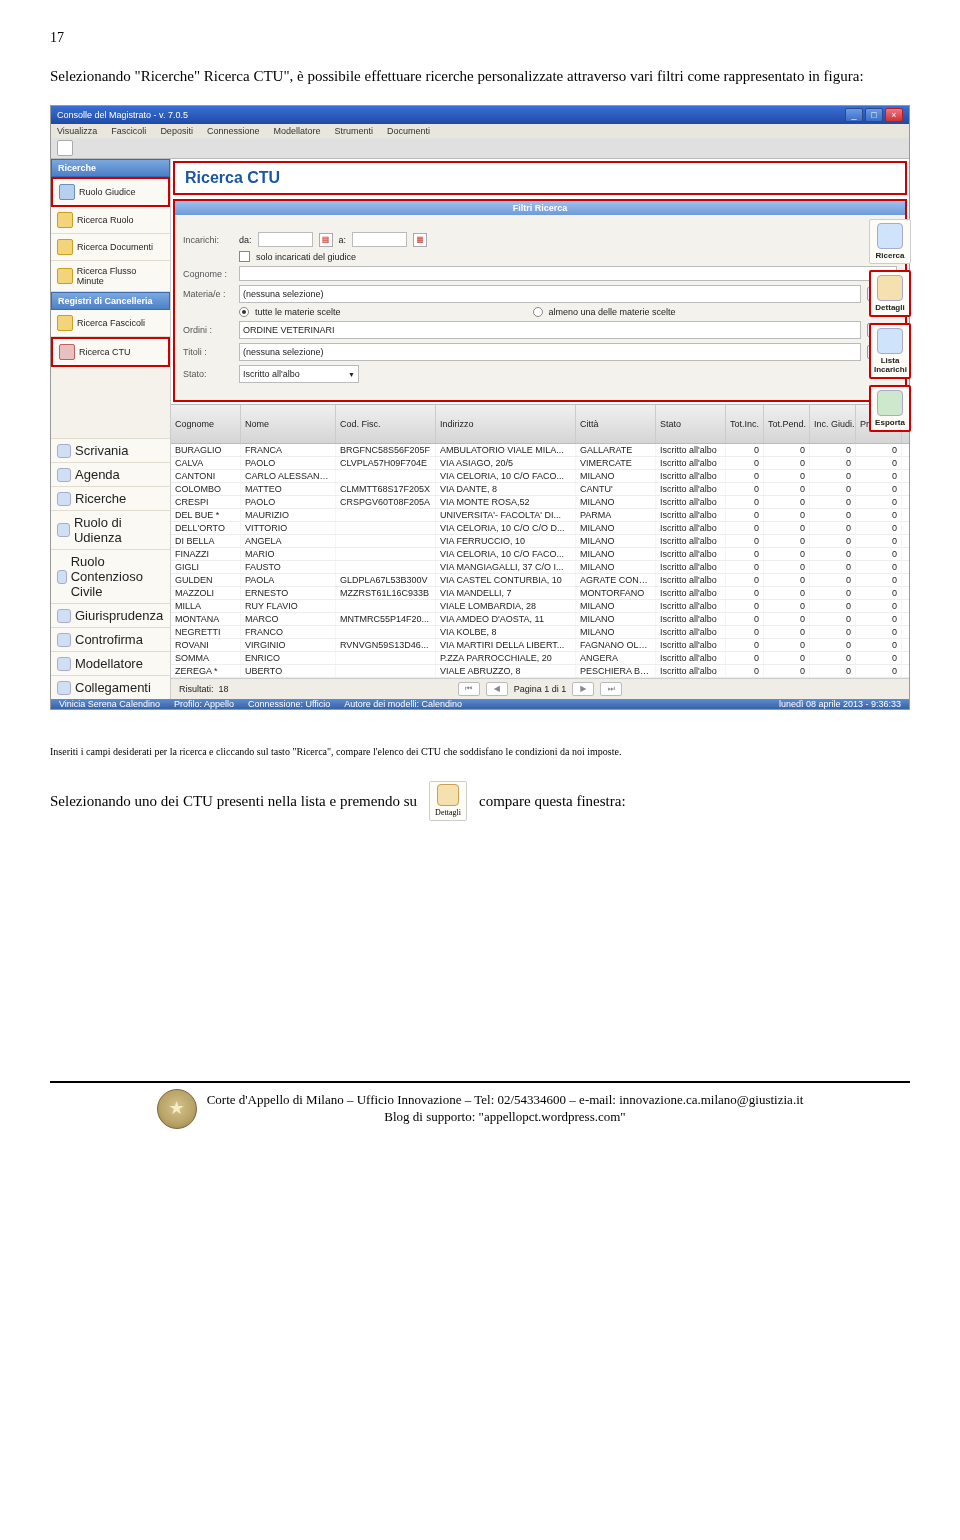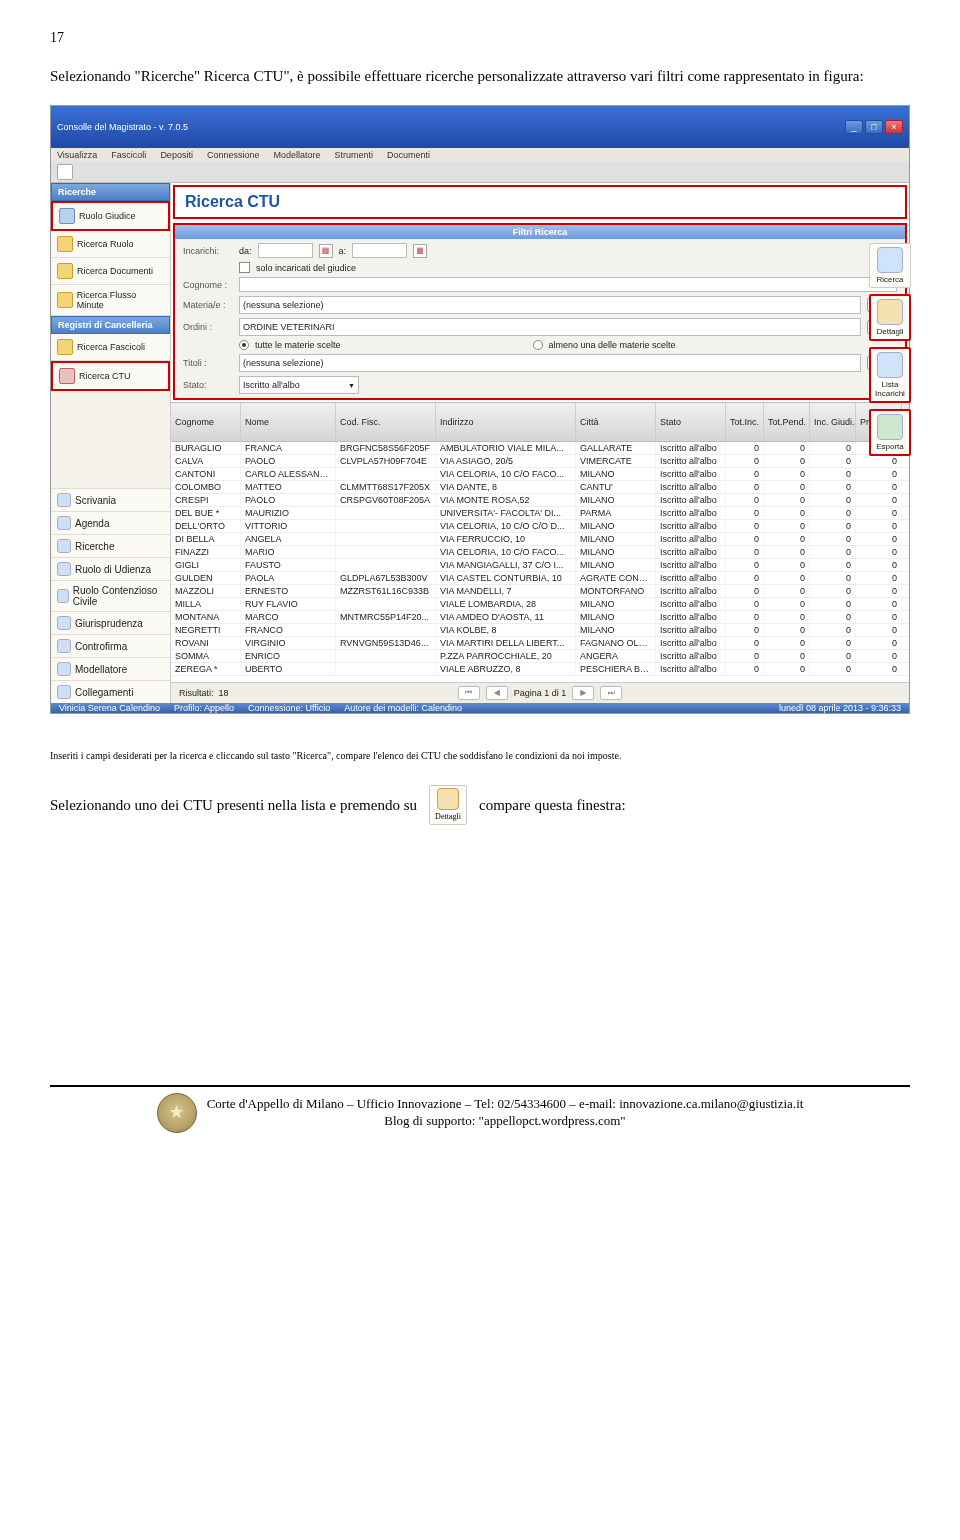--- a/index.html
+++ b/index.html
@@ -1,68 +1,68 @@
 <!DOCTYPE html>
 <html><head>
 <meta charset="utf-8">
 <style>
   * { box-sizing: border-box; margin: 0; padding: 0; }
   body { font-family: "Times New Roman", serif; font-size: 15px; color: #000; background: #fff; width: 960px; margin: 0 auto; padding: 30px 50px 20px 50px; }
   .page-num { font-size: 14px; margin-bottom: 20px; }
   .intro { font-size: 15px; line-height: 1.4; margin-bottom: 18px; }
   .screenshot { width: 100%; background: #ebe9e1; border: 1px solid #999; font-family: Tahoma, Arial, sans-serif; font-size: 9px; color: #222; margin-bottom: 35px; }
-  .titlebar { background: linear-gradient(#3b6fd4, #1e4aa6); color: #fff; padding: 14px 6px; display: flex; align-items: center; justify-content: space-between; }
+  .titlebar { background: linear-gradient(#3b6fd4, #1e4aa6); color: #fff; padding: 2px 6px; display: flex; align-items: center; justify-content: space-between; }
   .titlebar .w-icons { display: flex; gap: 2px; }
   .titlebar .w-icons span { width: 18px; height: 14px; background: linear-gradient(#6a9be8,#3d6dc0); border: 1px solid #2a4a8a; border-radius: 2px; text-align: center; line-height: 12px; font-size: 9px; }
   .titlebar .w-icons .close { background: linear-gradient(#e78,#c33); border-color: #a22; }
   .menubar { background: #e8e6dd; padding: 2px 6px; display: flex; gap: 14px; }
   .menubar span { color: #333; }
   .toolbar { background: #e0e0e0; padding: 2px 6px; display: flex; gap: 6px; border-bottom: 1px solid #bbb; }
   .toolbar .ico { width: 16px; height: 16px; background: #fff; border: 1px solid #aaa; border-radius: 2px; }
   .app-body { display: flex; background: #e8e6dd; min-height: 520px; }
   .sidebar { width: 120px; background: #f4f2ea; border-right: 1px solid #ccc; display: flex; flex-direction: column; }
   .side-sec-hdr { background: linear-gradient(#7ba8e0,#4d80c8); color: #fff; font-weight: bold; padding: 3px 6px; font-size: 9px; border: 1px solid #3a6ab0; }
   .side-item { display: flex; align-items: center; gap: 4px; padding: 5px 6px; border-bottom: 1px solid #e0ddd0; background: #faf9f3; font-size: 9px; }
   .side-item.selected { border: 2px solid #c00; }
   .side-item .si-ico { width: 16px; height: 16px; background: #f3d47a; border: 1px solid #c9a020; border-radius: 2px; }
   .side-item .si-ico.blue { background: #b8d0f0; border-color: #6a90c0; }
   .side-item .si-ico.red { background: #e8c0c0; border-color: #c06060; }
   .side-spacer { flex: 1; }
-  .side-nav { display: flex; align-items: center; gap: 4px; padding: 4px 6px; background: #faf9f3; border-top: 1px solid #e0ddd0; font-size: 10px; }
+  .side-nav { display: flex; align-items: center; gap: 4px; padding: 4px 6px; background: #faf9f3; border-top: 1px solid #e0ddd0; font-size: 13px; }
   .side-nav .ni-ico { width: 14px; height: 14px; background: #cfe0f5; border-radius: 3px; border: 1px solid #aac; }
   .main { flex: 1; background: #fff; display: flex; flex-direction: column; position: relative; }
   .main-hdr { color: #1b56a6; font-size: 16px; font-weight: bold; padding: 6px 10px; border: 2px solid #c00; margin: 2px; }
   .reg-row { display: flex; align-items: center; gap: 6px; padding: 2px 8px; font-size: 9px; }
   .combo { background: #fff7e0; border: 1px solid #c0a050; padding: 1px 4px; display: inline-flex; align-items: center; gap: 4px; }
   .combo .ci { width: 10px; height: 10px; background: #f3d47a; border: 1px solid #c0a050; }
   .combo .cd { font-size: 7px; }
   .filter-box { border: 2px solid #c00; margin: 2px 2px 2px 2px; }
   .filter-hdr { background: linear-gradient(#9fc0ef,#6e9bd8); color: #fff; font-size: 9px; font-weight: bold; text-align: center; padding: 2px; }
-  .filter-body { background: #f3f2ec; padding: 2px 8px; }
+  .filter-body { background: #f3f2ec; padding: 15px 8px; }
   .frow { display: flex; align-items: center; gap: 6px; padding: 2px 0; font-size: 9px; }
   .frow .flab { width: 50px; color: #555; }
   .frow input.txt { flex: 1; height: 15px; border: 1px solid #bbb; background: #fff; padding: 0 2px; font-size: 9px; }
   .frow input.short { width: 55px; flex: 0 0 auto; }
   .frow .cal { width: 14px; height: 14px; background: #fff; border: 1px solid #aaa; display: inline-block; font-size: 8px; text-align: center; line-height: 12px; color: #c33; }
   .frow .chk { width: 11px; height: 11px; border: 1px solid #888; background: #fff; display: inline-block; }
   .frow .radio { width: 10px; height: 10px; border: 1px solid #888; border-radius: 50%; background: #fff; display: inline-block; position: relative; }
   .frow .radio.checked::after { content: ""; position: absolute; left: 2px; top: 2px; width: 4px; height: 4px; background: #333; border-radius: 50%; }
   .frow .sel { flex: 1; background: #fff; border: 1px solid #bbb; height: 18px; padding: 0 3px; display: flex; align-items: center; justify-content: space-between; }
   .frow .sel .cd { font-size: 7px; }
   .frow .btns { display: flex; gap: 2px; }
   .frow .btns .b { width: 14px; height: 14px; background: #eef; border: 1px solid #99b; border-radius: 2px; text-align: center; line-height: 12px; font-size: 8px; }
   .frow .btns .b.del { background: #fee; border-color: #c99; }
   .table { flex: 1; overflow: hidden; }
   .thead { display: flex; background: linear-gradient(#f0f0f0,#d5d5d5); border-top: 1px solid #bbb; border-bottom: 1px solid #bbb; font-size: 9px; }
   .thead .th { padding: 14px 4px; border-right: 1px solid #ccc; overflow: hidden; white-space: nowrap; }
   .tbody { font-size: 9px; }
   .tbody .tr { display: flex; border-bottom: 1px solid #eee; }
   .tbody .tr .td { padding: 1px 4px; border-right: 1px solid #f5f5f5; overflow: hidden; white-space: nowrap; text-overflow: ellipsis; }
   .c0{width:70px} .c1{width:95px} .c2{width:100px} .c3{width:140px} .c4{width:80px} .c5{width:70px} .c6{width:38px;text-align:right} .c7{width:46px;text-align:right} .c8{width:46px;text-align:right} .c9{width:46px;text-align:right}
-  .right-tools { position: absolute; right: -2px; top: 60px; display: flex; flex-direction: column; gap: 6px; }
+  .right-tools { position: absolute; right: -2px; top: 60px; display: flex; flex-direction: column; gap: 6px; font-weight: bold; }
   .rtool { width: 42px; background: #fdfcf7; border: 1px solid #ccc; border-radius: 2px; padding: 3px; text-align: center; font-size: 8px; }
   .rtool.red { border: 2px solid #c00; }
   .rtool .ri { width: 26px; height: 26px; margin: 0 auto 2px; background: #dde8f8; border: 1px solid #aac; border-radius: 4px; }
   .rtool .ri.person { background: #f5e0b0; }
   .rtool .ri.doc { background: #cfe3fa; }
   .rtool .ri.xls { background: #cde8cd; }
   .pager { display: flex; align-items: center; justify-content: center; gap: 6px; padding: 3px; background: #efede5; border-top: 1px solid #ccc; font-size: 9px; }
   .pager .pbox { flex: 0 0 auto; }
   .pager .pbtn { width: 22px; height: 14px; background: #fff; border: 1px solid #bbb; border-radius: 2px; text-align: center; line-height: 12px; font-size: 8px; color: #888; }
   .pager .results { position: absolute; left: 8px; }
@@ -206,36 +206,36 @@
             <span class="flab">Materia/e :</span>
             <span class="sel">
                 <span>(nessuna selezione)</span>
               </span>
             <span class="btns">
                 <span class="b">◑</span>
                 <span class="b del">🗑</span>
               </span>
           </div>
           <div class="frow">
-            <span class="flab">Ordini :</span>
-            <span class="sel">
-                <span>ORDINE VETERINARI</span>
-              </span>
-            <span class="btns">
-                <span class="b">◑</span>
-                <span class="b del">🗑</span>
-              </span>
-          </div>
-          <div class="frow">
             <span class="flab"></span>
             <span class="radio checked"></span>
             <span>tutte le materie scelte</span>
             <span style="width:180px"></span>
             <span class="radio"></span>
             <span>almeno una delle materie scelte</span>
+          </div>
+          <div class="frow">
+            <span class="flab">Ordini :</span>
+            <span class="sel">
+                <span>ORDINE VETERINARI</span>
+              </span>
+            <span class="btns">
+                <span class="b">◑</span>
+                <span class="b del">🗑</span>
+              </span>
           </div>
           <div class="frow">
             <span class="flab">Titoli :</span>
             <span class="sel">
                 <span>(nessuna selezione)</span>
               </span>
             <span class="btns">
                 <span class="b">◑</span>
                 <span class="b del">🗑</span>
               </span>

